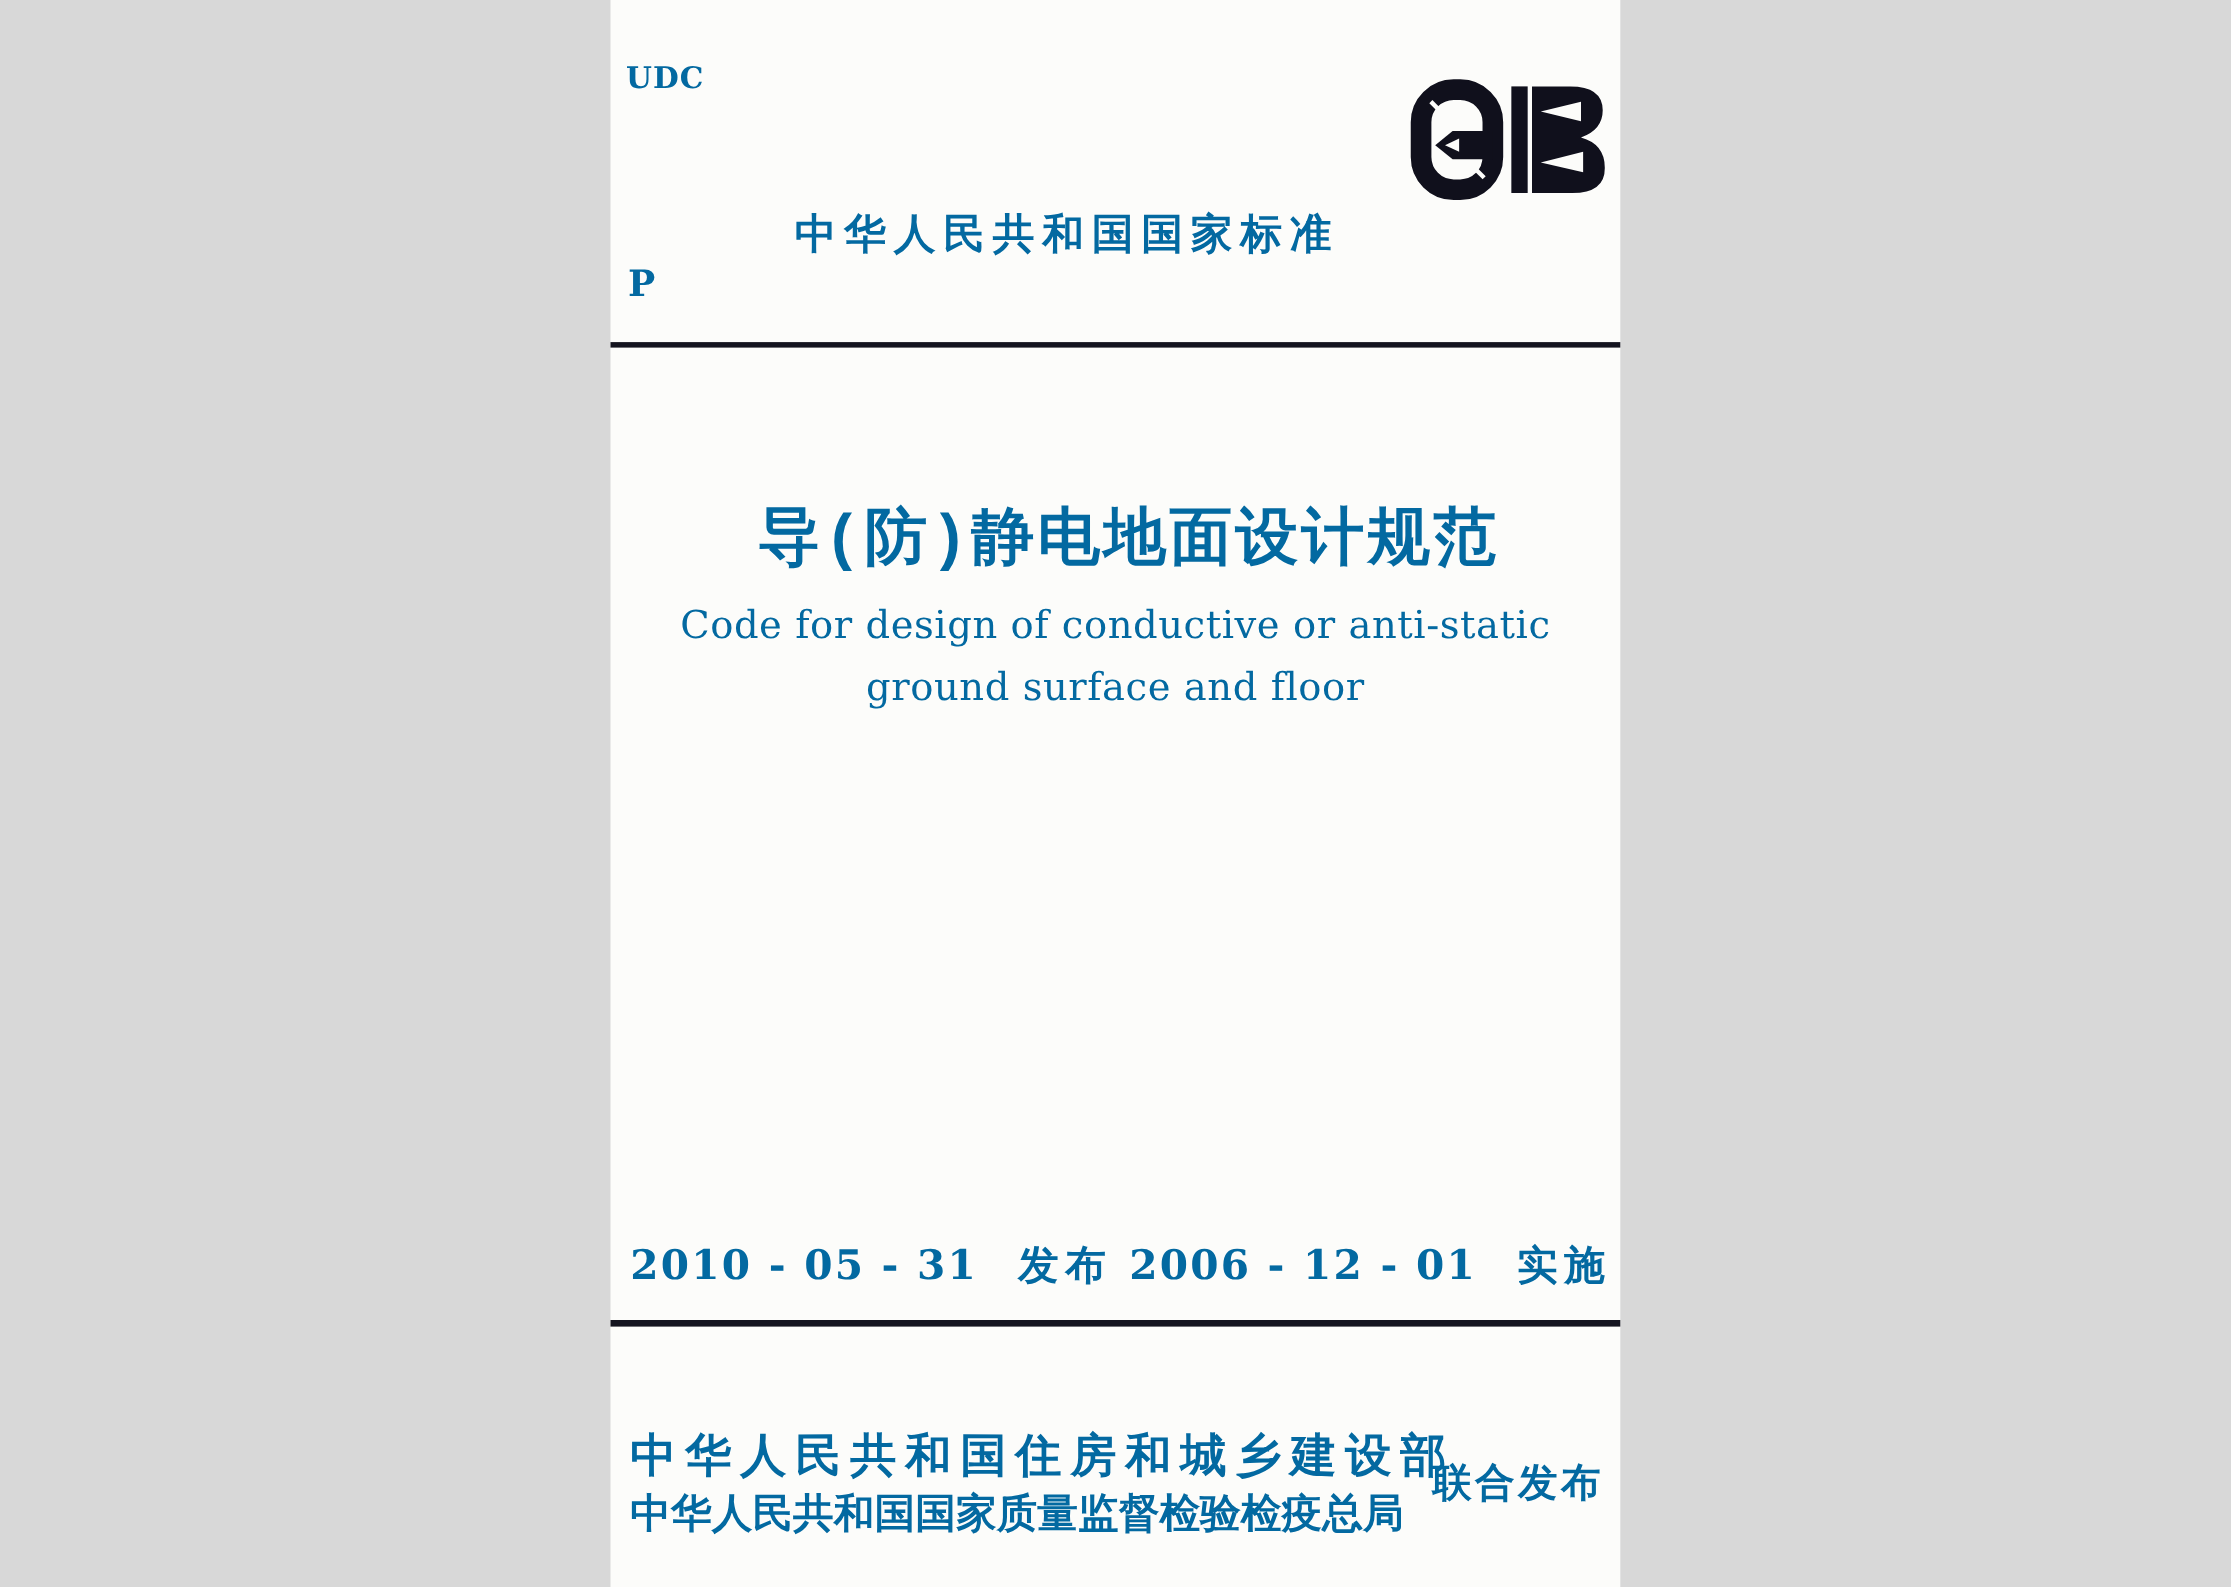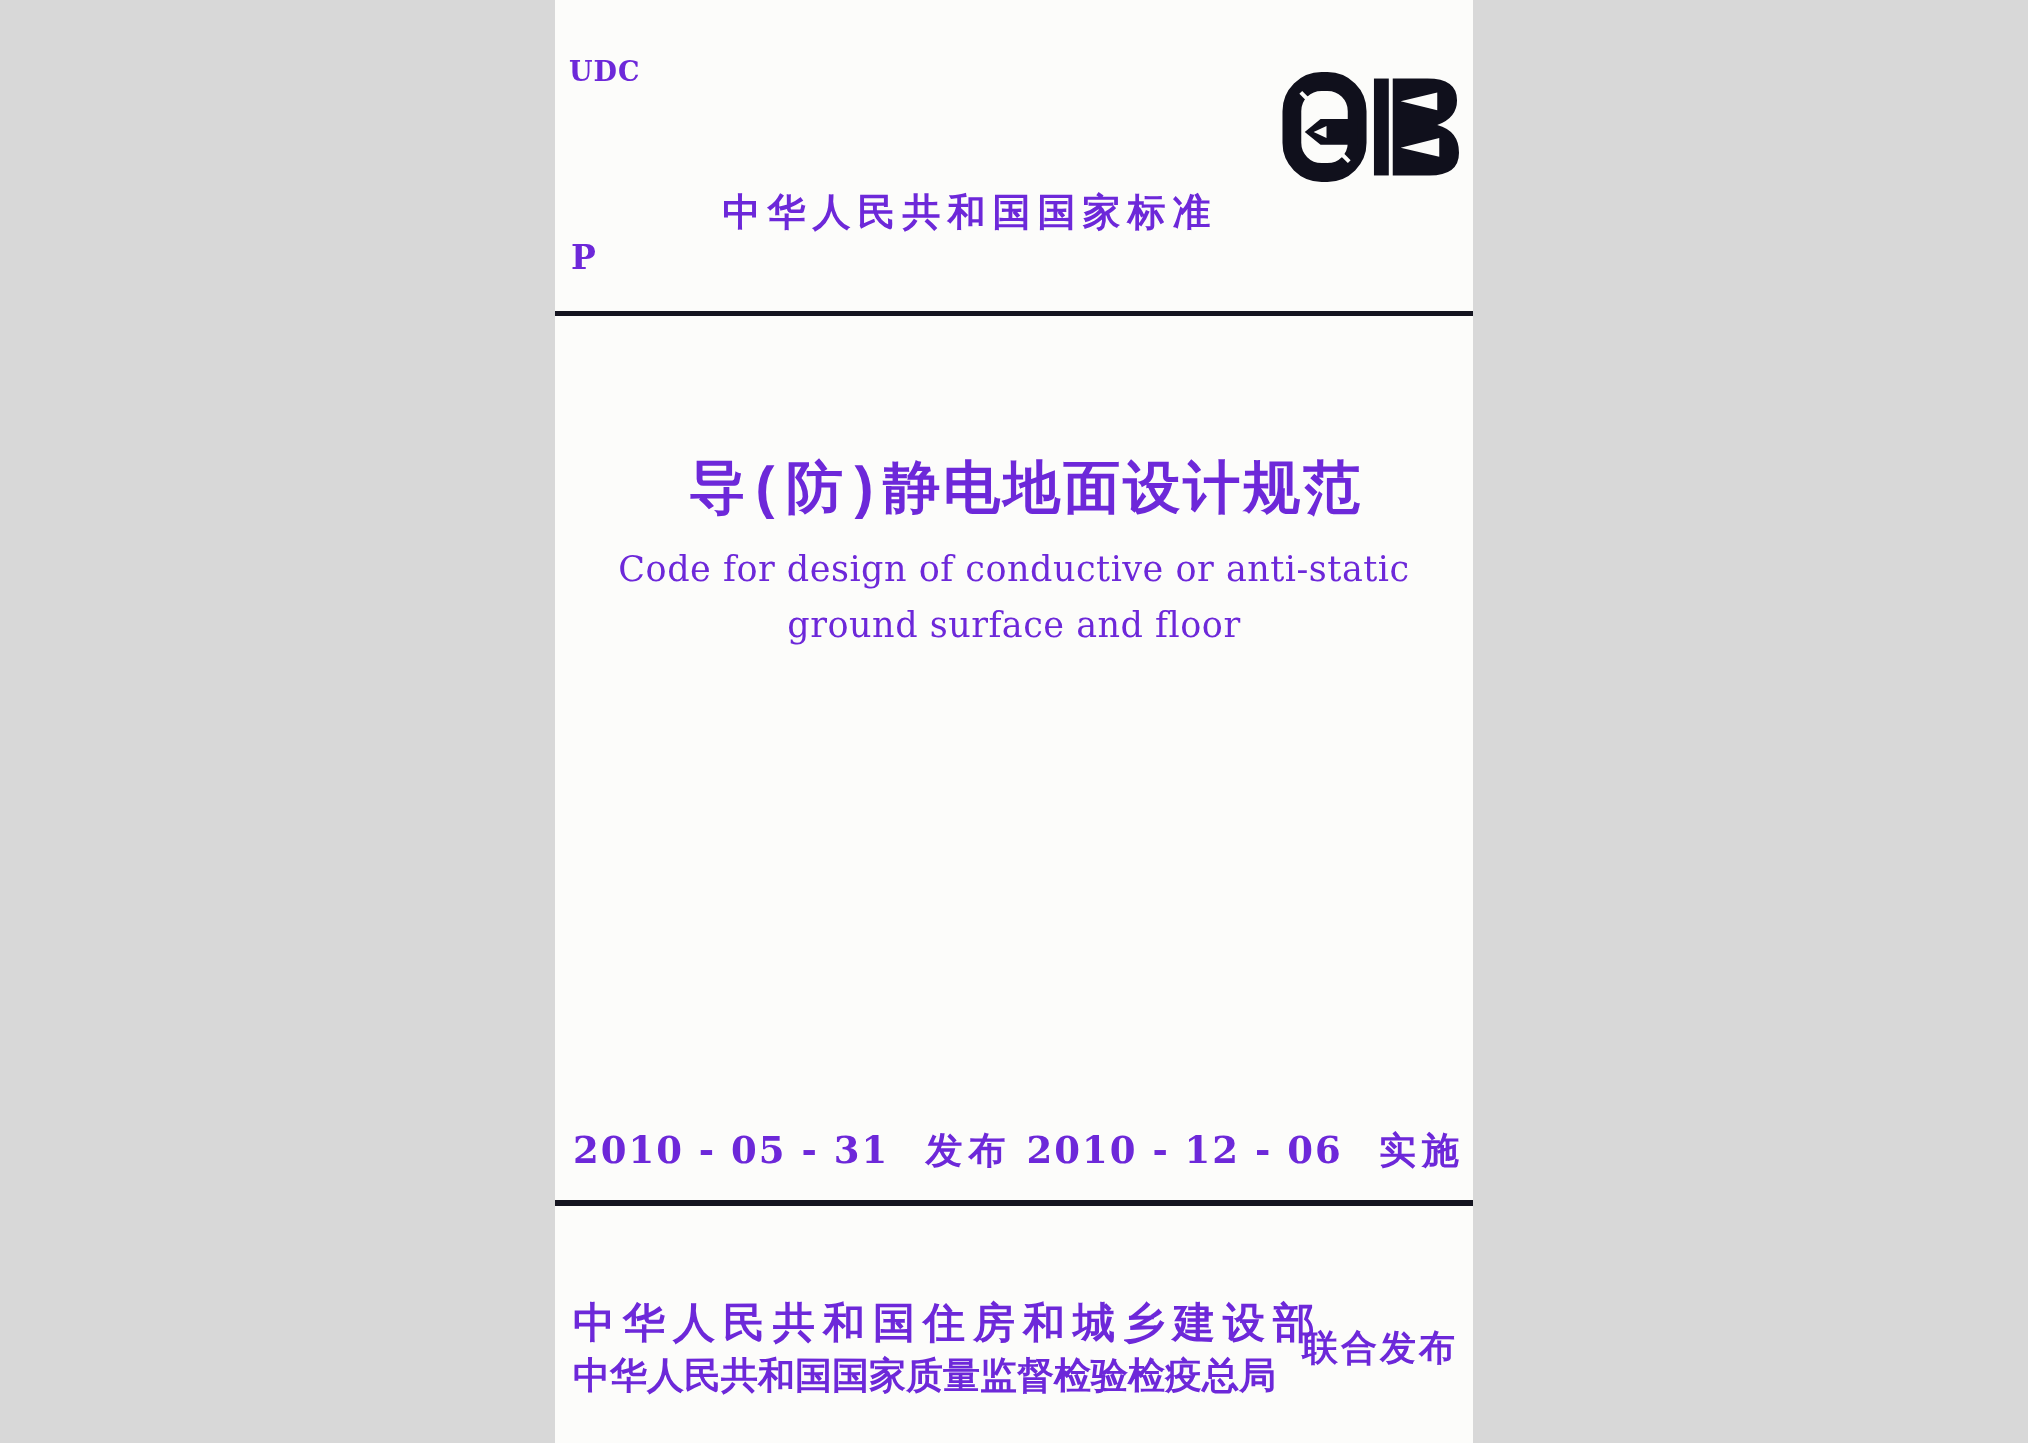--- a/index.html
+++ b/index.html
@@ -1,17 +1,17 @@
 <!DOCTYPE html>
 <html><head>
 <meta charset="utf-8">
 <style>
   html,body{margin:0;padding:0;background:#d8d8d8;}
   .canvas{position:relative;width:2028px;height:1443px;background:#d8d8d8;overflow:hidden;
-          font-family:"Liberation Sans",sans-serif;color:#6d28d9;}
+          font-family:"Liberation Sans",sans-serif;color:#0369a1;}
   .paper{position:absolute;left:555px;top:0;width:918px;height:1443px;background:#fcfcfa;}
 
   .udc{position:absolute;left:14px;top:56px;font-family:"DejaVu Serif",serif;
        font-weight:bold;font-size:27px;letter-spacing:1px;}
   .std-caption{position:absolute;left:0;top:140px;width:830px;text-align:center;
        font-weight:bold;font-size:38px;letter-spacing:7px;white-space:nowrap;margin-top:47px;}
   .gb-logo{position:absolute;right:14px;top:70px;width:178px;height:114px;}
   .p-label{position:absolute;left:16px;top:238px;font-family:"DejaVu Serif",serif;
        font-weight:bold;font-size:33px;}
   .std-number{position:absolute;right:8px;top:241px;font-family:"DejaVu Serif",serif;
@@ -74,21 +74,21 @@
 
     <div class="title-en l1">Code for design of conductive or anti-static</div>
     <div class="title-en l2">ground surface and floor</div>
 
     <div class="date-row">
       <div class="date-item left">
         <span class="num">2010 - 05 - 31</span>
         <span class="lbl">发布</span>
       </div>
       <div class="date-item right">
-        <span class="num">2010 - 12 - 06</span>
+        <span class="num">2006 - 12 - 01</span>
         <span class="lbl">实施</span>
       </div>
     </div>
 
     <div class="rule-bottom"></div>
 
     <div class="pub-line1">中华人民共和国住房和城乡建设部</div>
     <div class="pub-line2">中华人民共和国国家质量监督检验检疫总局</div>
     <div class="joint-label">联合发布</div>
 

